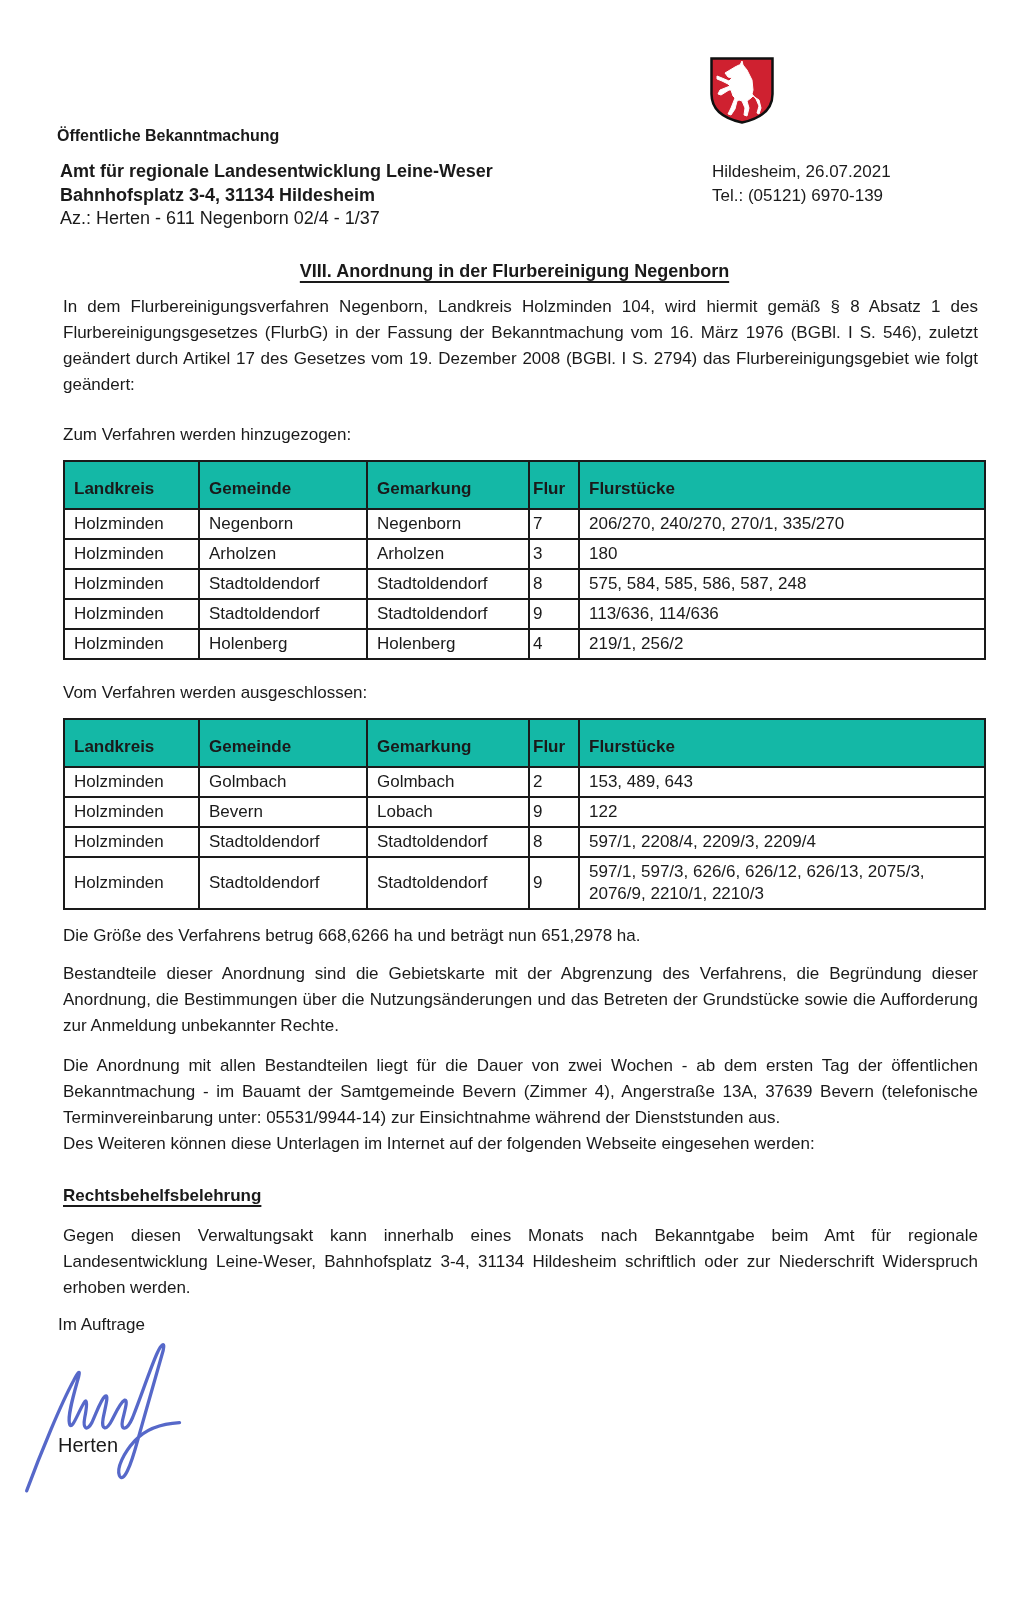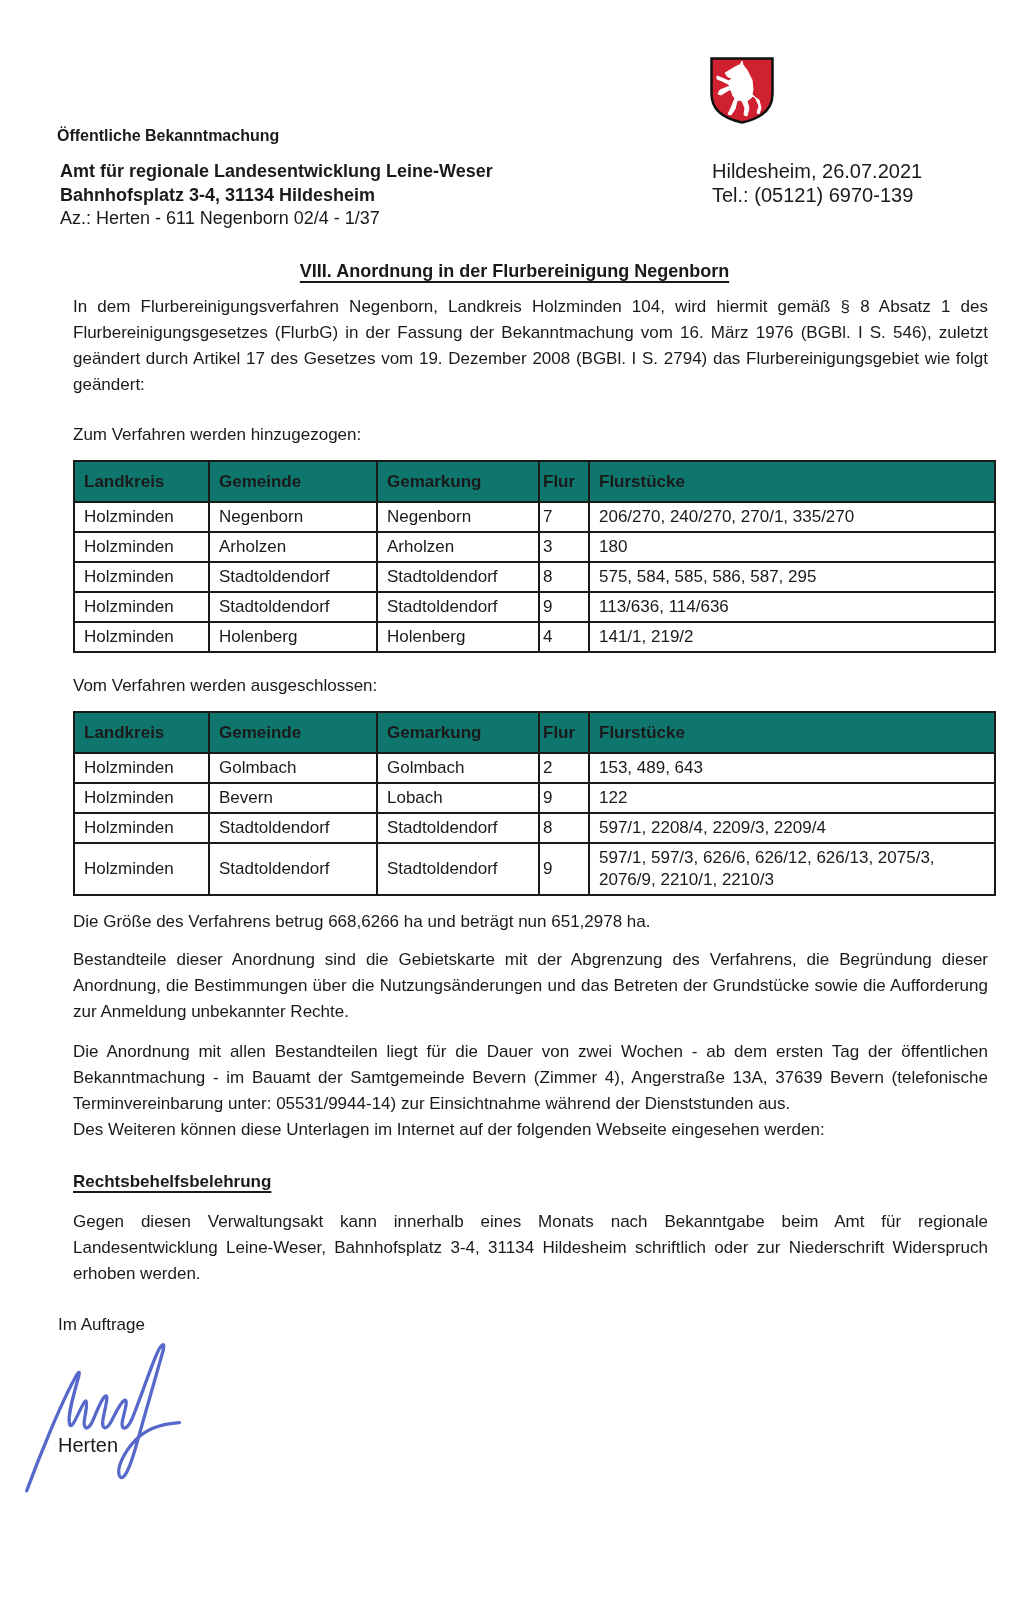--- a/index.html
+++ b/index.html
@@ -33,40 +33,40 @@
     left: 60px;
     top: 160px;
     font-size: 18px;
     line-height: 23.5px;
   }
   .addr-block .b { font-weight: bold; }
   .meta-block {
     position: absolute;
     left: 712px;
     top: 160px;
-    font-size: 20px;
+    font-size: 17px;
     line-height: 23.5px;
   }
   .doc-title {
     position: absolute;
     left: 57px;
     width: 915px;
     top: 261px;
     text-align: center;
     font-size: 18px;
     font-weight: bold;
   }
   .doc-title span {
     text-decoration: underline;
     text-underline-offset: 4px;
     text-decoration-thickness: 2px;
   }
   .content {
     position: absolute;
-    left: 73px;
+    left: 63px;
     top: 294px;
     width: 915px;
     font-size: 17px;
     line-height: 26px;
   }
   .content p { margin: 0; }
   .just { text-align: justify; }
   .p-intro       { margin-bottom: 24px !important; }
   .table-label   { margin-bottom: 12px !important; }
   .doc-table     { margin-bottom: 20px; }
@@ -93,23 +93,23 @@
   th, td {
     border: 2px solid #1a1a1a;
     padding: 3px 9px;
     line-height: 22px;
     vertical-align: middle;
     overflow: hidden;
   }
   th {
     text-align: left;
     font-weight: bold;
-    padding-top: 9px;
+    padding-top: 16px;
     padding-bottom: 8px;
-    background: #0f766e;
+    background: #14b8a6;
   }
   .col-landkreis { width: 135px; }
   .col-gemeinde  { width: 168px; }
   .col-gemarkung { width: 162px; }
   .col-flur      { width: 50px; }
   td.cell-flur, th.th-flur { text-align: left; padding-left: 3px; padding-right: 3px; }
   .closing {
     position: absolute;
     left: 58px;
     top: 1315px;
@@ -192,35 +192,35 @@
             <td>Arholzen</td>
             <td>Arholzen</td>
             <td class="cell-flur">3</td>
             <td>180</td>
           </tr>
           <tr>
             <td>Holzminden</td>
             <td>Stadtoldendorf</td>
             <td>Stadtoldendorf</td>
             <td class="cell-flur">8</td>
-            <td>575, 584, 585, 586, 587, 295</td>
+            <td>575, 584, 585, 586, 587, 248</td>
           </tr>
           <tr>
             <td>Holzminden</td>
             <td>Stadtoldendorf</td>
             <td>Stadtoldendorf</td>
             <td class="cell-flur">9</td>
             <td>113/636, 114/636</td>
           </tr>
           <tr>
             <td>Holzminden</td>
             <td>Holenberg</td>
             <td>Holenberg</td>
             <td class="cell-flur">4</td>
-            <td>141/1, 219/2</td>
+            <td>219/1, 256/2</td>
           </tr>
         </tbody>
     </table>
 
     <p class="table-label">Vom Verfahren werden ausgeschlossen:</p>
 
     <table class="doc-table doc-table-2">
       <colgroup>
         <col class="col-landkreis">
           <col class="col-gemeinde">

